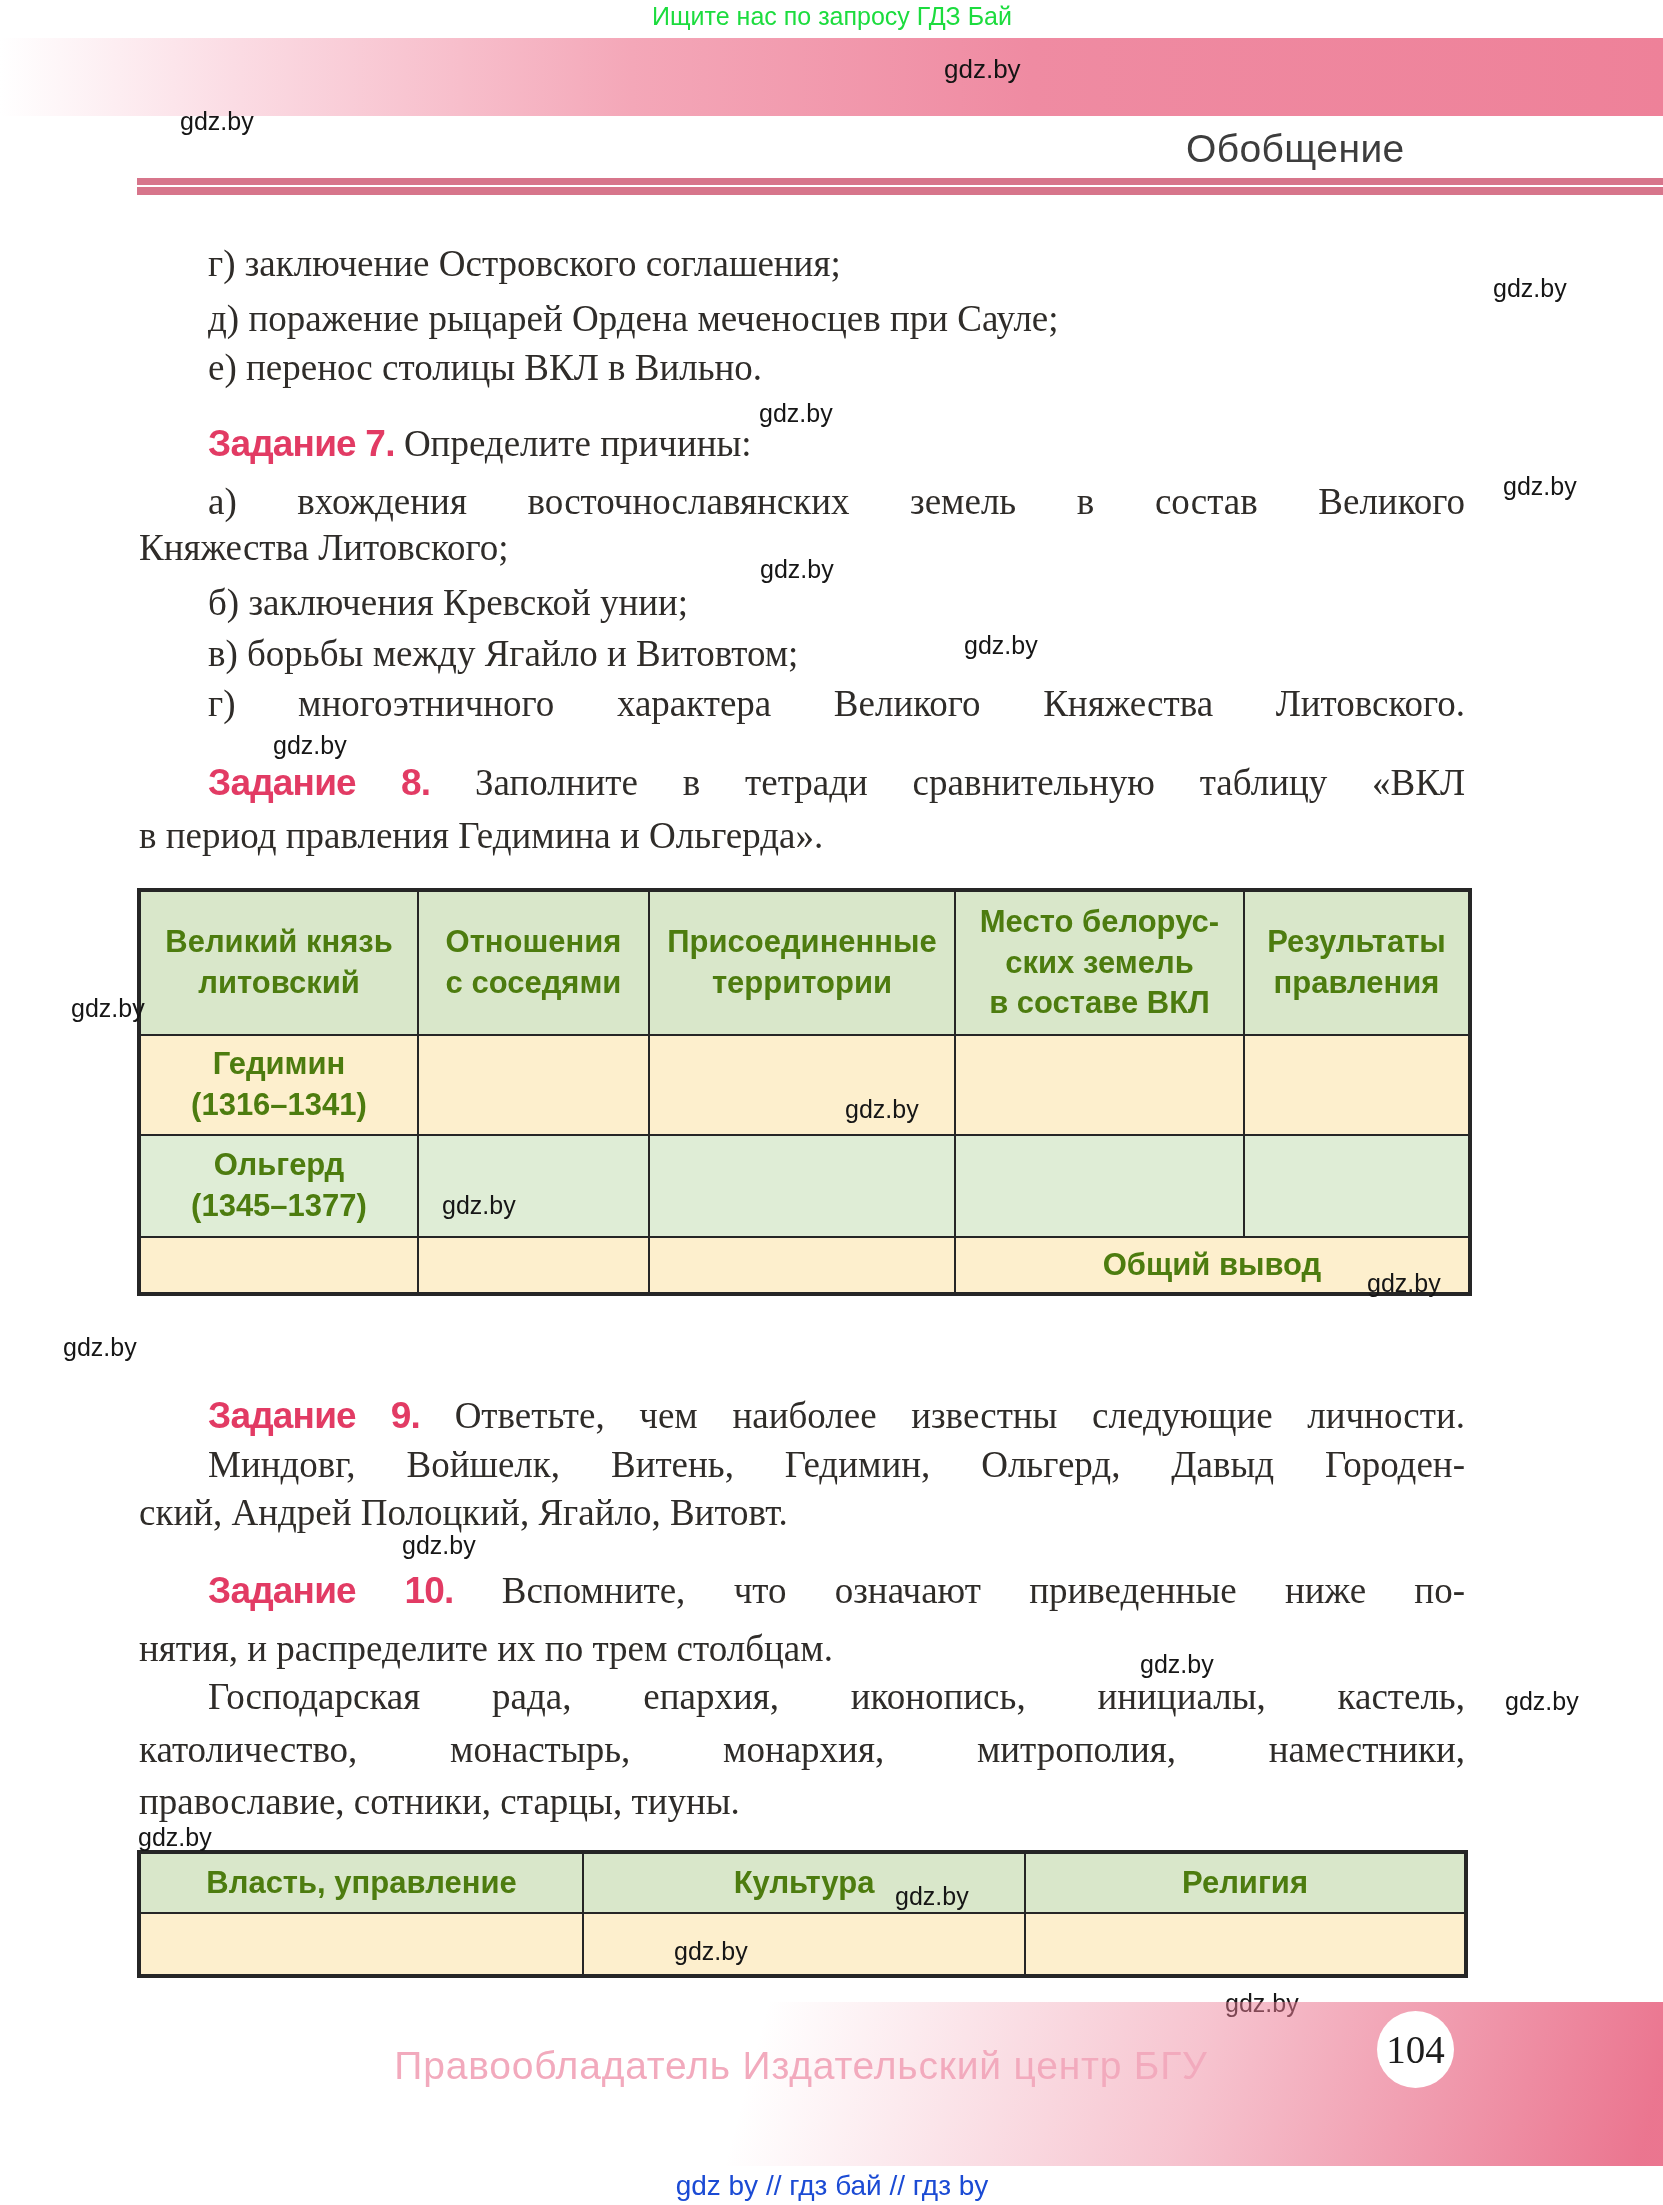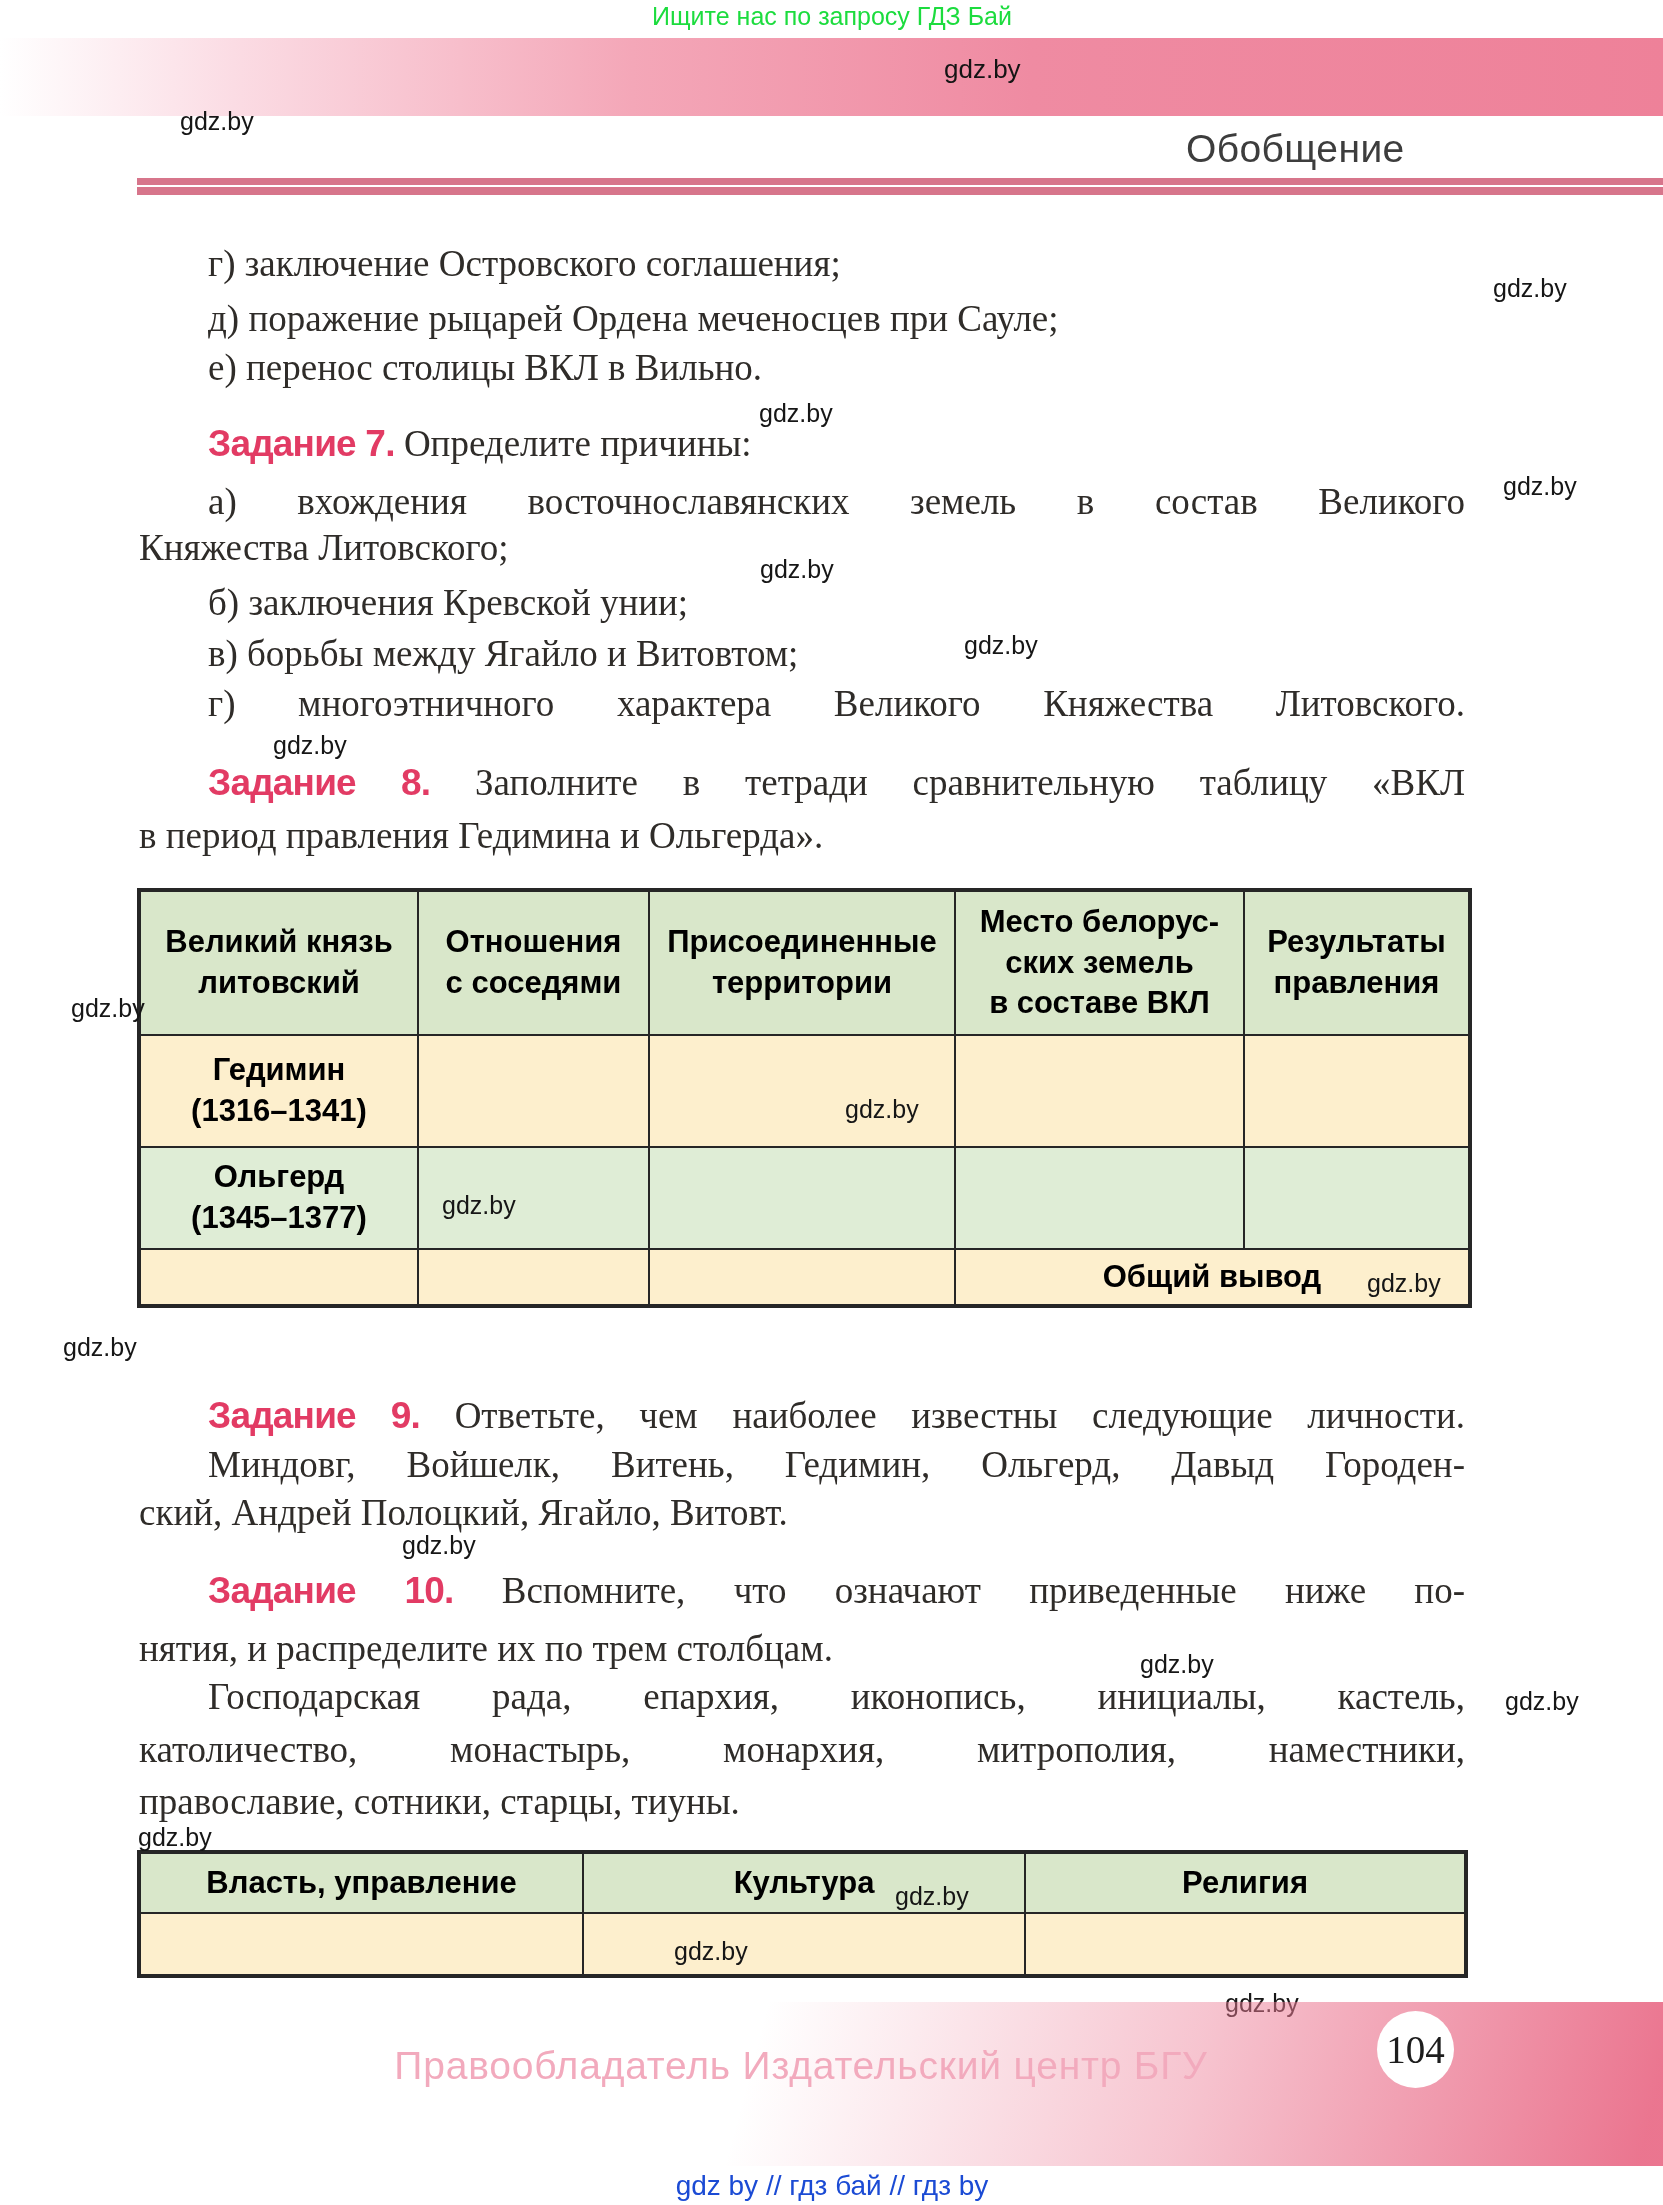--- a/index.html
+++ b/index.html
@@ -42,34 +42,34 @@
 
   
   .wm {
     position:absolute; font-family:"Liberation Sans",sans-serif;
     font-size:25px; color:#161616; white-space:nowrap;
   }
 
   
   table.grid {
     position:absolute; left:137px; border-collapse:collapse; table-layout:fixed;
-    font-family:"Liberation Sans",sans-serif; font-weight:700; color:#000000;
+    font-family:"Liberation Sans",sans-serif; font-weight:700; color:#4d7c0f;
     border:4.2px solid #262626;
   }
   table.grid td {
     border:2.5px solid #262626; text-align:center; vertical-align:middle;
     white-space:pre-line; padding:0;
   }
   .t1 { top:888px; width:1332px; font-size:31px; line-height:1.32; }
   .t2 { top:1850px; width:1327px; font-size:31px; }
   td.g  { background:#d9e7ca; }
   td.g2 { background:#dfedd6; }
   td.c  { background:#fdefcd; }
   tr.h-head { height:145px; }
-  tr.h-r1 { height:112px; }
+  tr.h-r1 { height:100px; }
   tr.h-r2 { height:102px; }
   tr.h-r3 { height:57px; }
   tr.h2-head { height:61px; }
   tr.h2-body { height:63px; }
 
   
   .footer-band {
     position:absolute; top:2002px; left:402px; right:0; height:164px;
     background:linear-gradient(105deg, rgba(236,125,150,0) 28%, rgba(236,125,150,0.45) 62%, rgba(234,113,140,0.97) 98%);
   }

